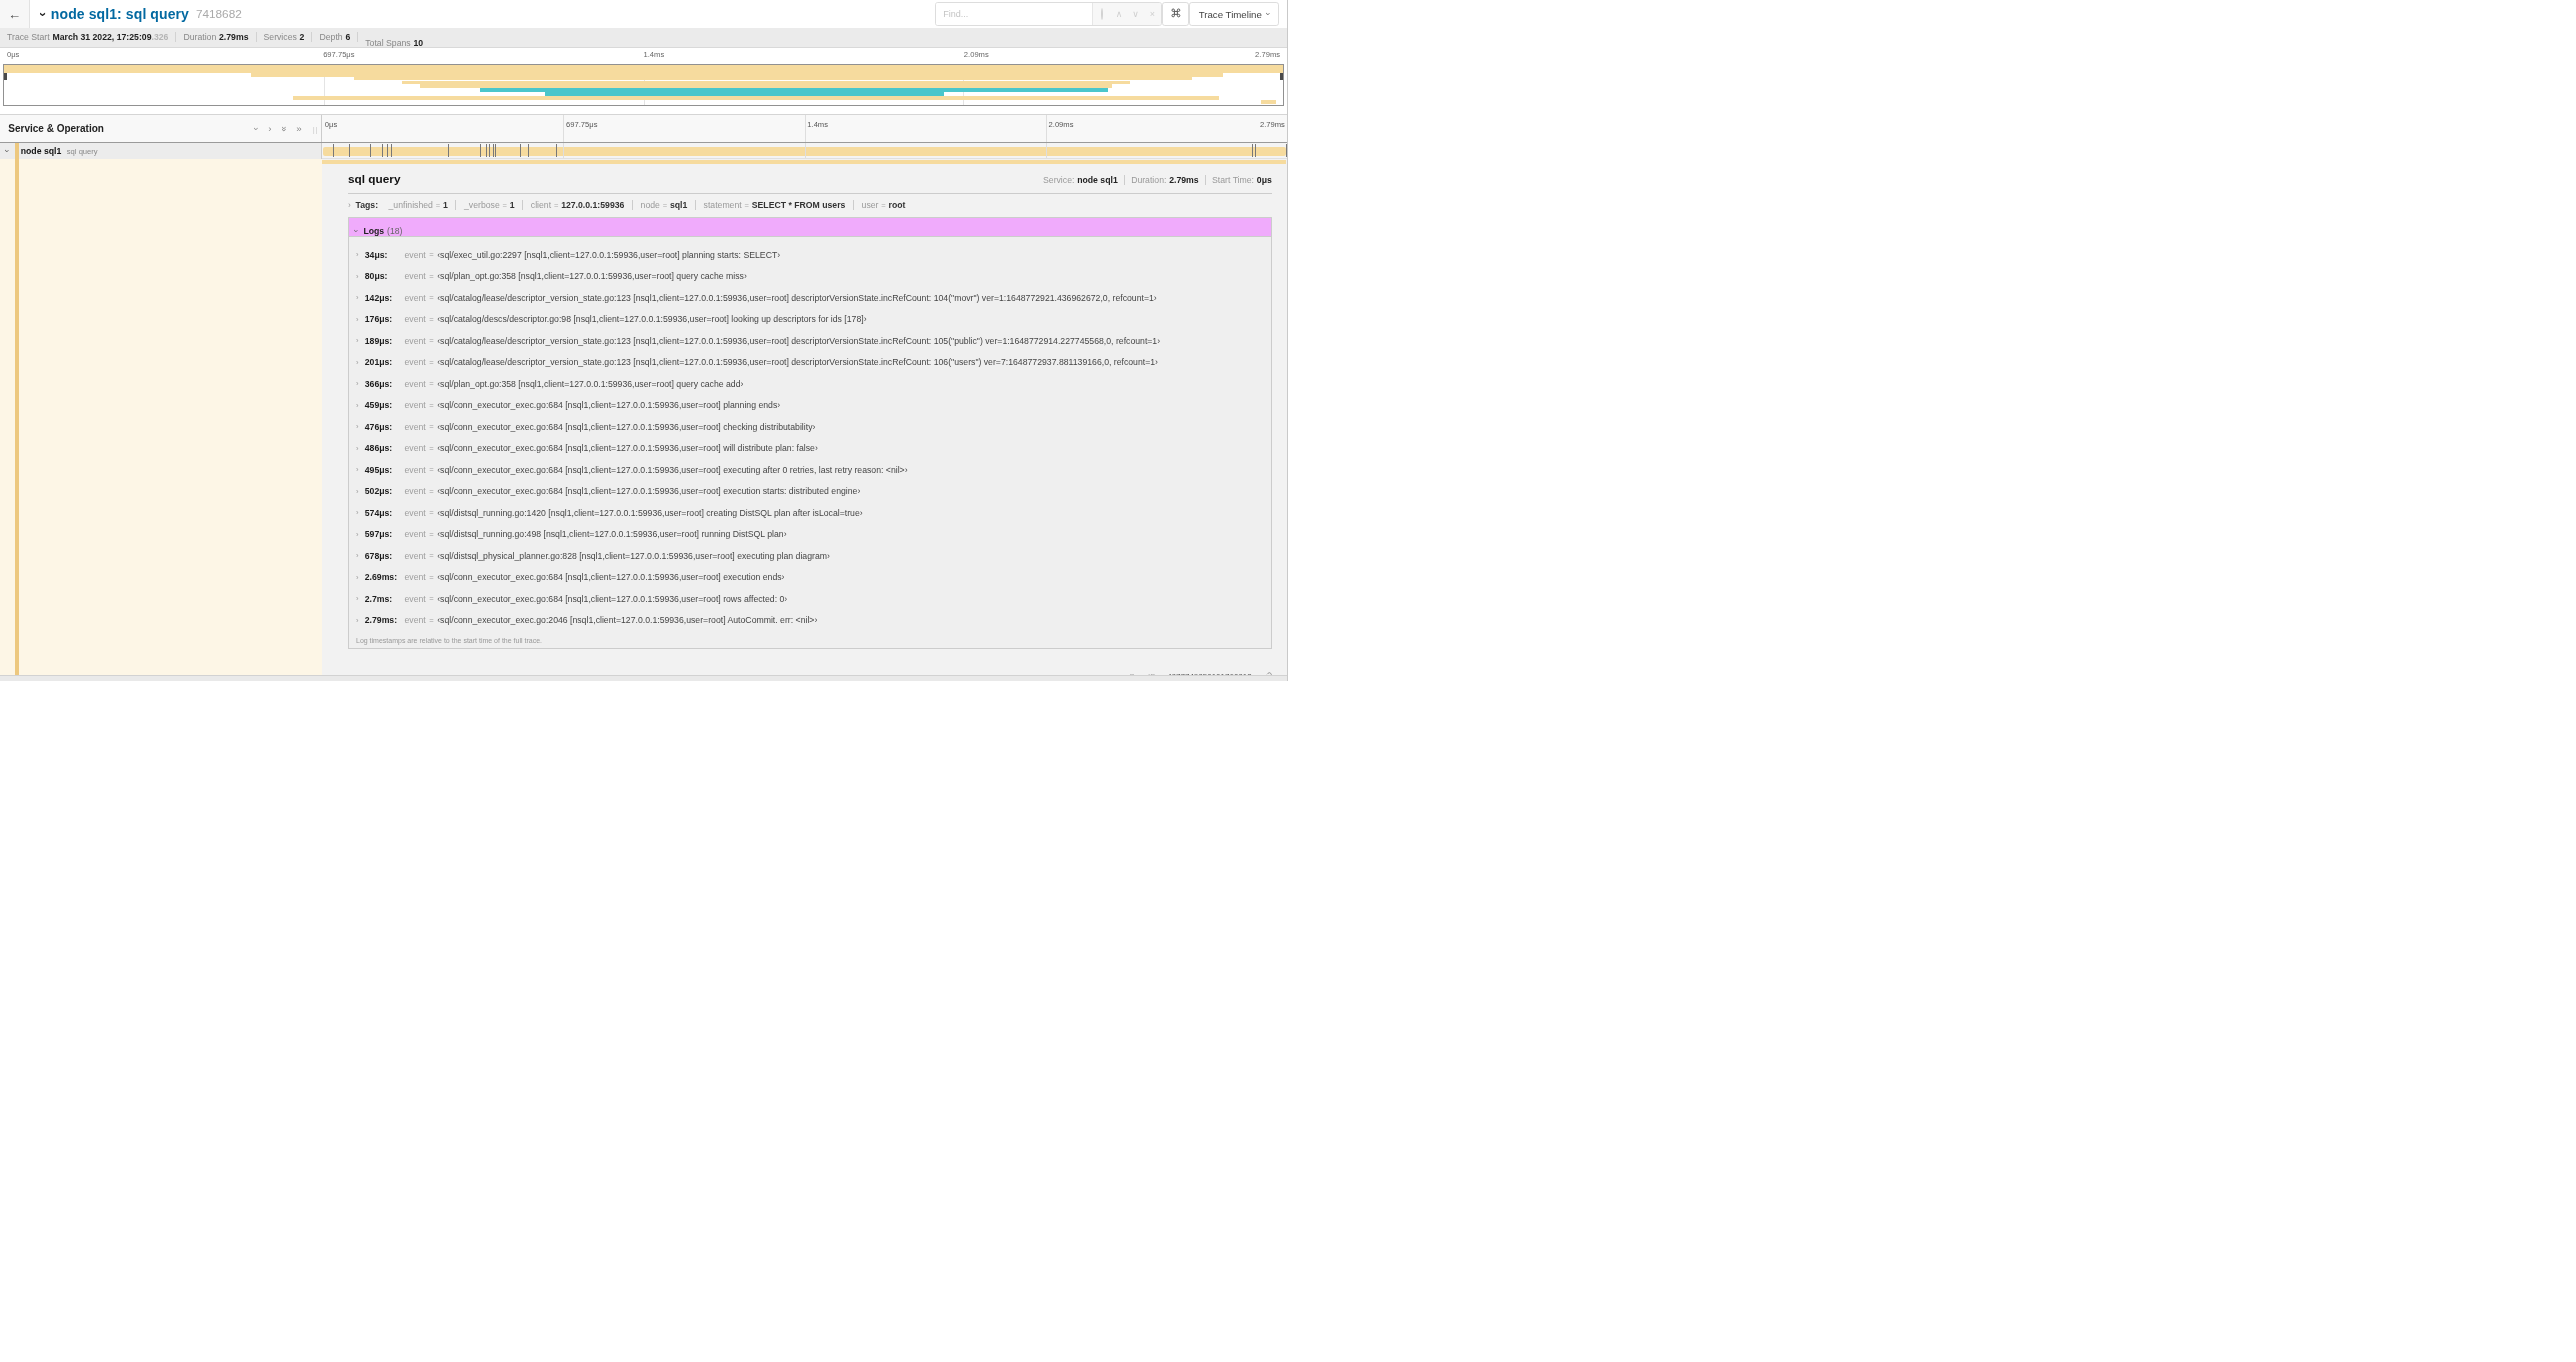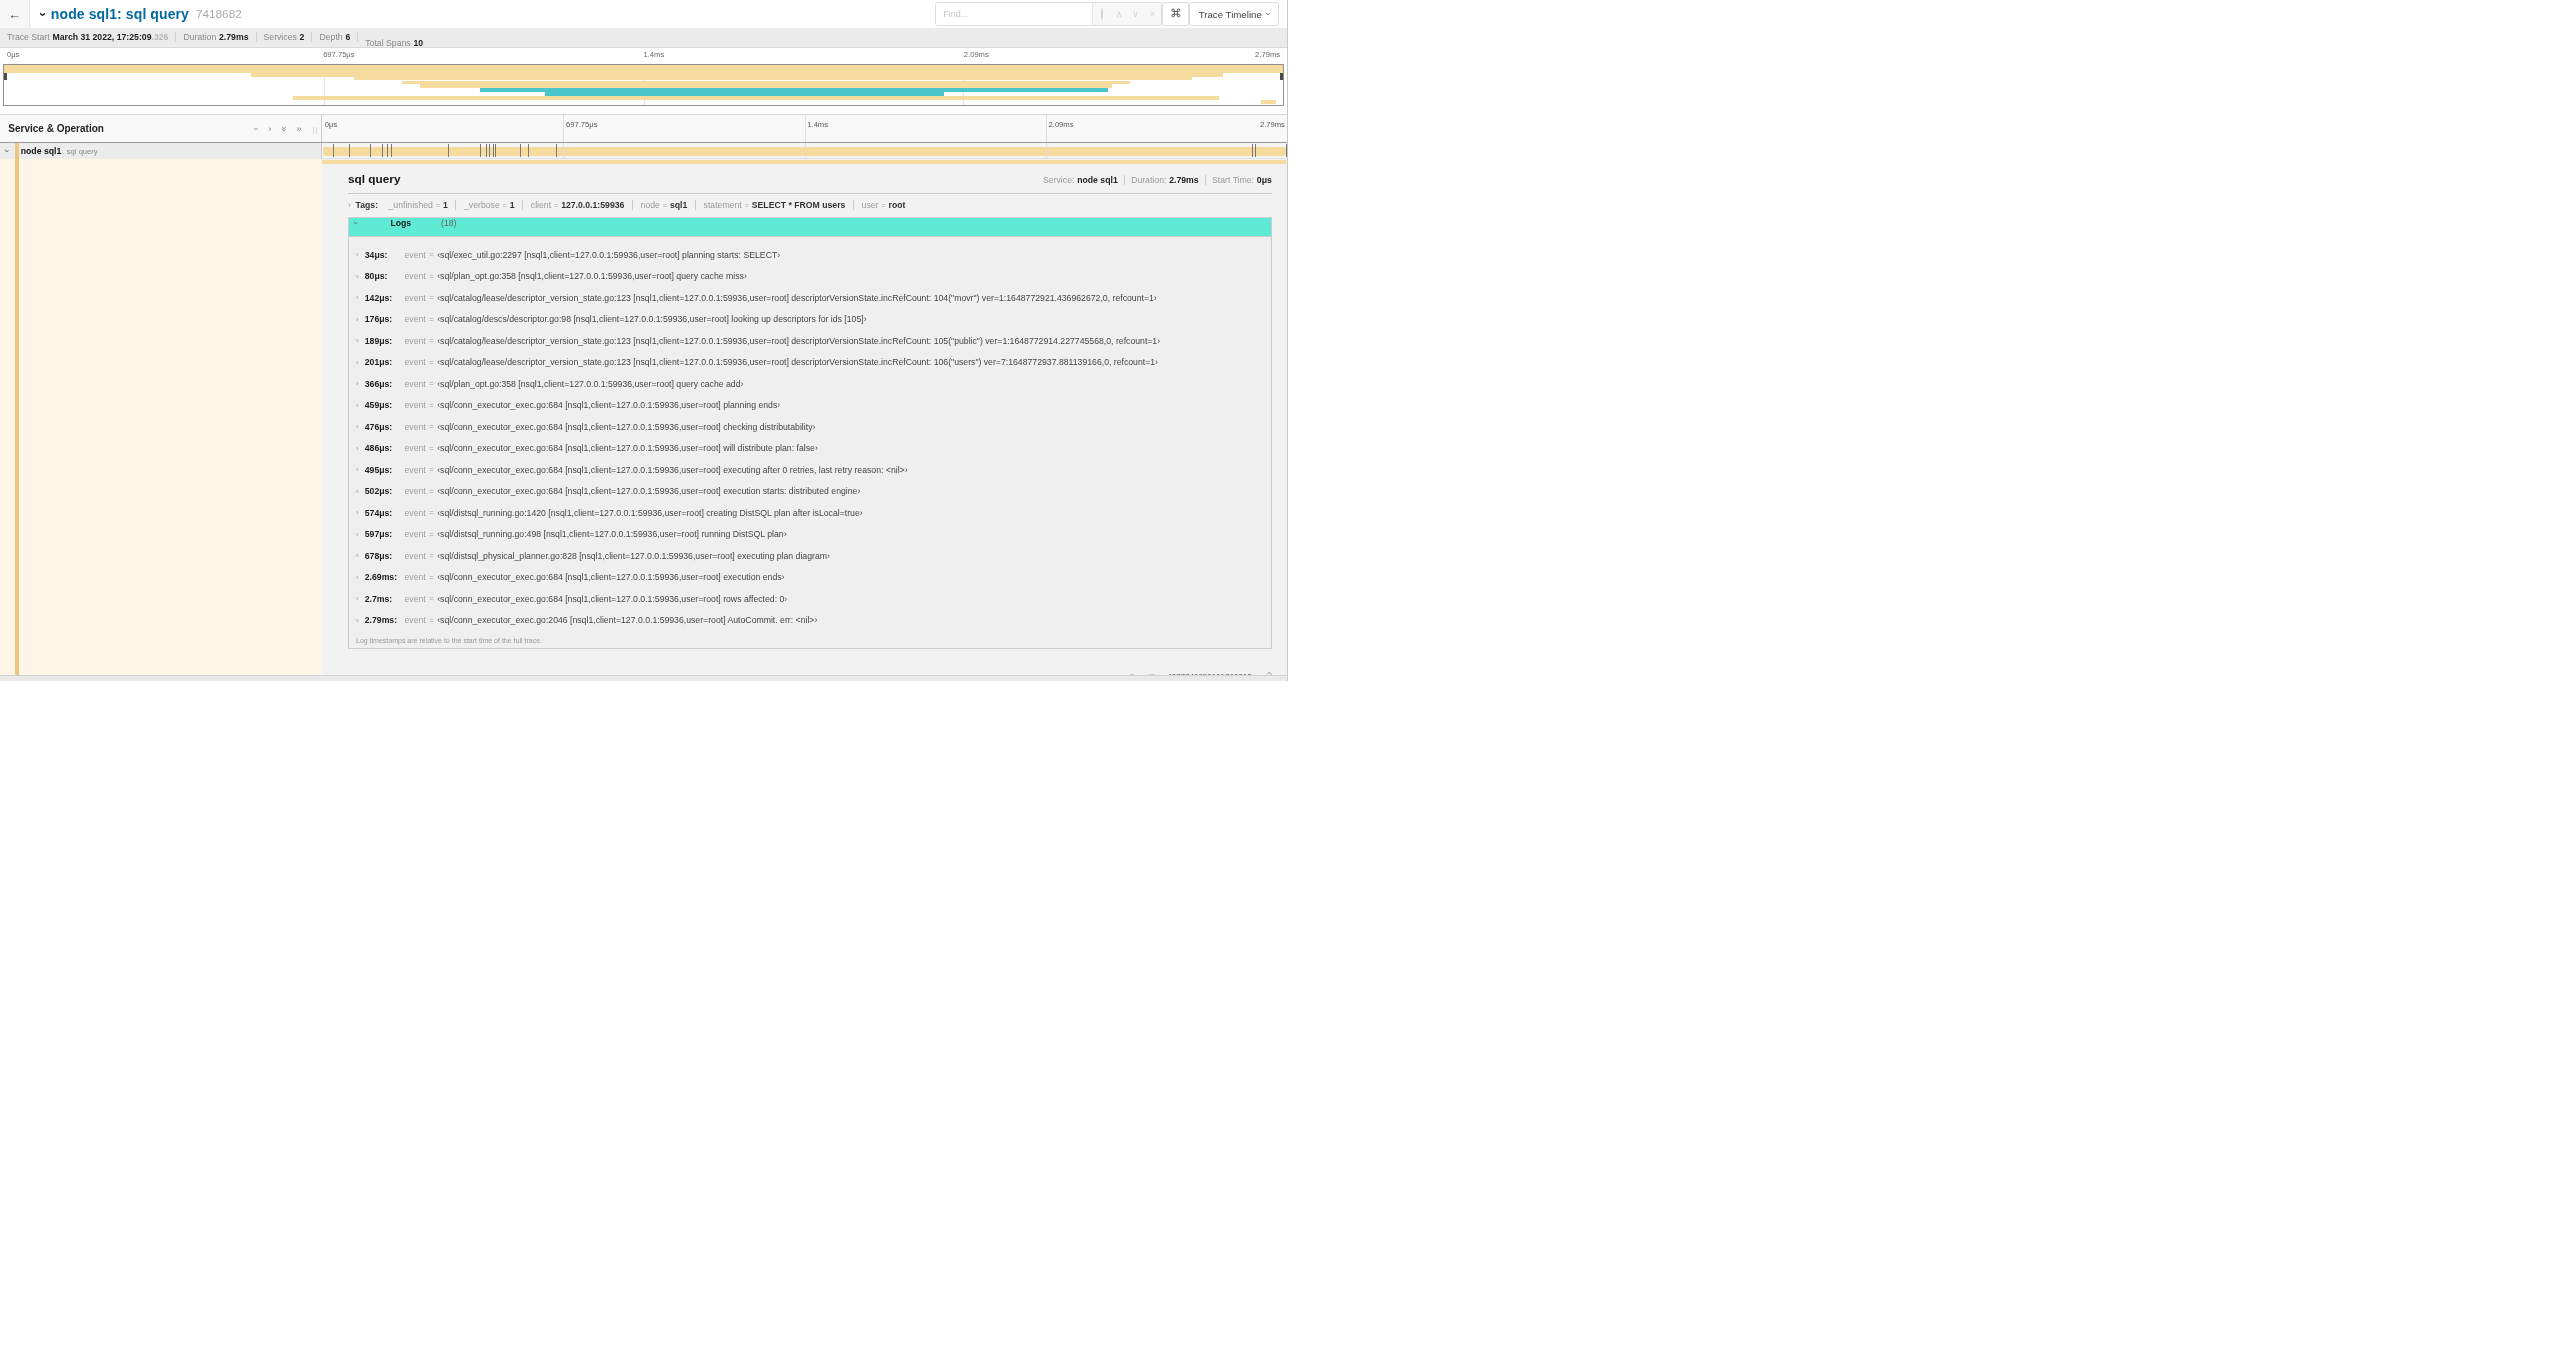--- a/index.html
+++ b/index.html
@@ -73,21 +73,21 @@
   .d-meta .m:last-child{border-right:0;padding-right:0;}
   .d-meta b{color:#222;margin-left:2.8px;}
   .tags-row{display:flex;align-items:center;margin-top:6.2px;font-size:8.7px;}
   .chev-r{color:#999;font-size:8.3px;margin-right:4.8px;cursor:pointer;}
   .tags-label{font-weight:bold;color:#333;margin-right:2.8px;cursor:pointer;}
   .tag-pill{padding:0 7.6px;border-right:0.7px solid #ccc;color:#999;white-space:nowrap;}
   .tag-pill:last-child{border-right:0;}
   .tag-pill .eq{margin:0 2.8px;color:#aaa;font-size:7.6px;}
   .tag-pill b{color:#333;font-weight:bold;}
   .logs-box{margin-top:7.6px;border:0.7px solid #ccc;background:#efefef;}
-  .logs-head{height:17.3px;background:#5eead4;border-bottom:0.7px solid #ccc;display:flex;align-items:flex-start;font-size:8.7px;cursor:pointer;gap:27px;}
+  .logs-head{height:17.3px;background:#f0abfc;border-bottom:0.7px solid #ccc;display:flex;align-items:flex-end;font-size:8.7px;cursor:pointer;}
   .logs-head .chev{margin:0 5.5px 0 6.2px;color:#666;font-size:8.3px;display:inline-block;transform:rotate(90deg);}
   .logs-head b{color:#222;}
   .logs-head .cnt{color:#666;margin-left:2.8px;}
   .log-rows{padding:7.6px 0 0 0;}
   .log-row{height:21.5px;display:flex;align-items:center;font-size:8.7px;cursor:pointer;}
   .log-row .chev{color:#999;font-size:7.6px;margin:0 6.2px 0 7px;}
   .log-row .lt{font-weight:bold;color:#1d1d1d;min-width:35px;}
   .log-row .lk{color:#9d9d9d;margin-left:4.8px;}
   .log-row .leq{color:#9d9d9d;margin:0 3.5px;font-size:7.6px;}
   .log-row .lv{color:#454545;white-space:nowrap;overflow:hidden;text-overflow:ellipsis;}
@@ -290,21 +290,21 @@
                 <span class="lt">142μs:</span>
                 <span class="lk">event</span>
                 <span class="leq">=</span>
                 <span class="lv">‹sql/catalog/lease/descriptor_version_state.go:123 [nsql1,client=127.0.0.1:59936,user=root] descriptorVersionState.incRefCount: 104("movr") ver=1:1648772921.436962672,0, refcount=1›</span>
               </div>
               <div class="log-row">
                 <span class="chev">›</span>
                 <span class="lt">176μs:</span>
                 <span class="lk">event</span>
                 <span class="leq">=</span>
-                <span class="lv">‹sql/catalog/descs/descriptor.go:98 [nsql1,client=127.0.0.1:59936,user=root] looking up descriptors for ids [105]›</span>
+                <span class="lv">‹sql/catalog/descs/descriptor.go:98 [nsql1,client=127.0.0.1:59936,user=root] looking up descriptors for ids [178]›</span>
               </div>
               <div class="log-row">
                 <span class="chev">›</span>
                 <span class="lt">189μs:</span>
                 <span class="lk">event</span>
                 <span class="leq">=</span>
                 <span class="lv">‹sql/catalog/lease/descriptor_version_state.go:123 [nsql1,client=127.0.0.1:59936,user=root] descriptorVersionState.incRefCount: 105("public") ver=1:1648772914.227745568,0, refcount=1›</span>
               </div>
               <div class="log-row">
                 <span class="chev">›</span>

